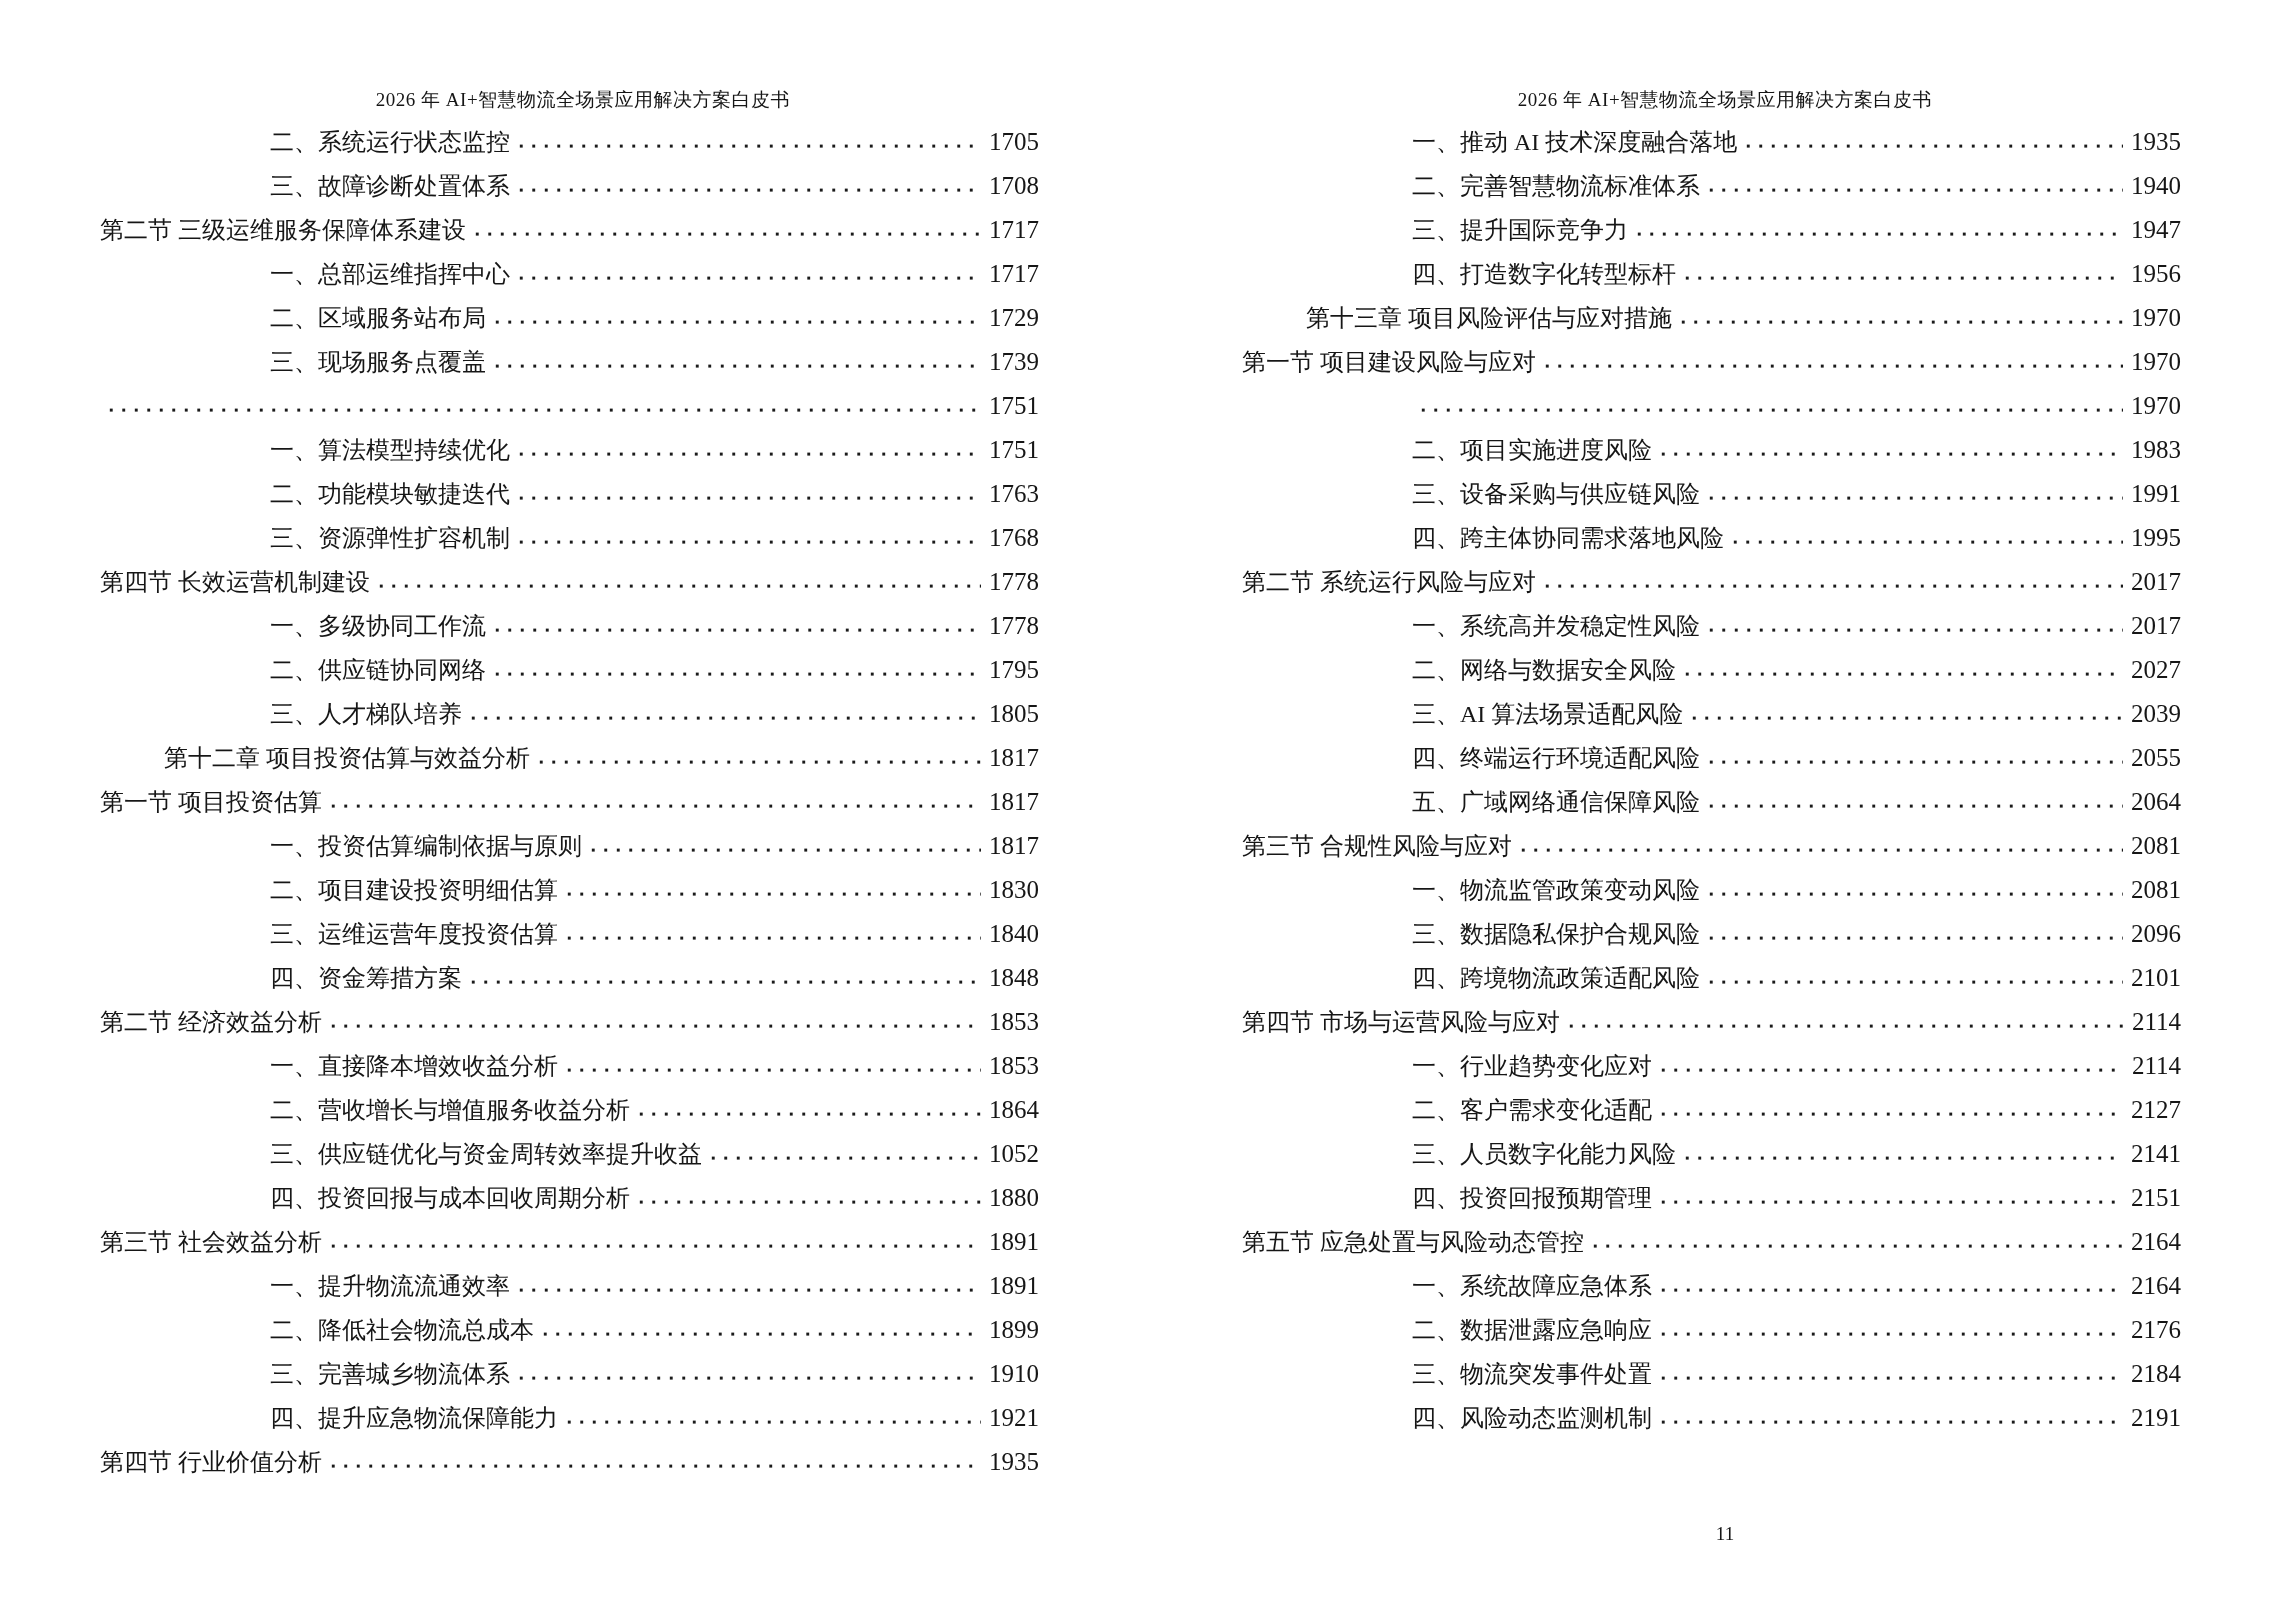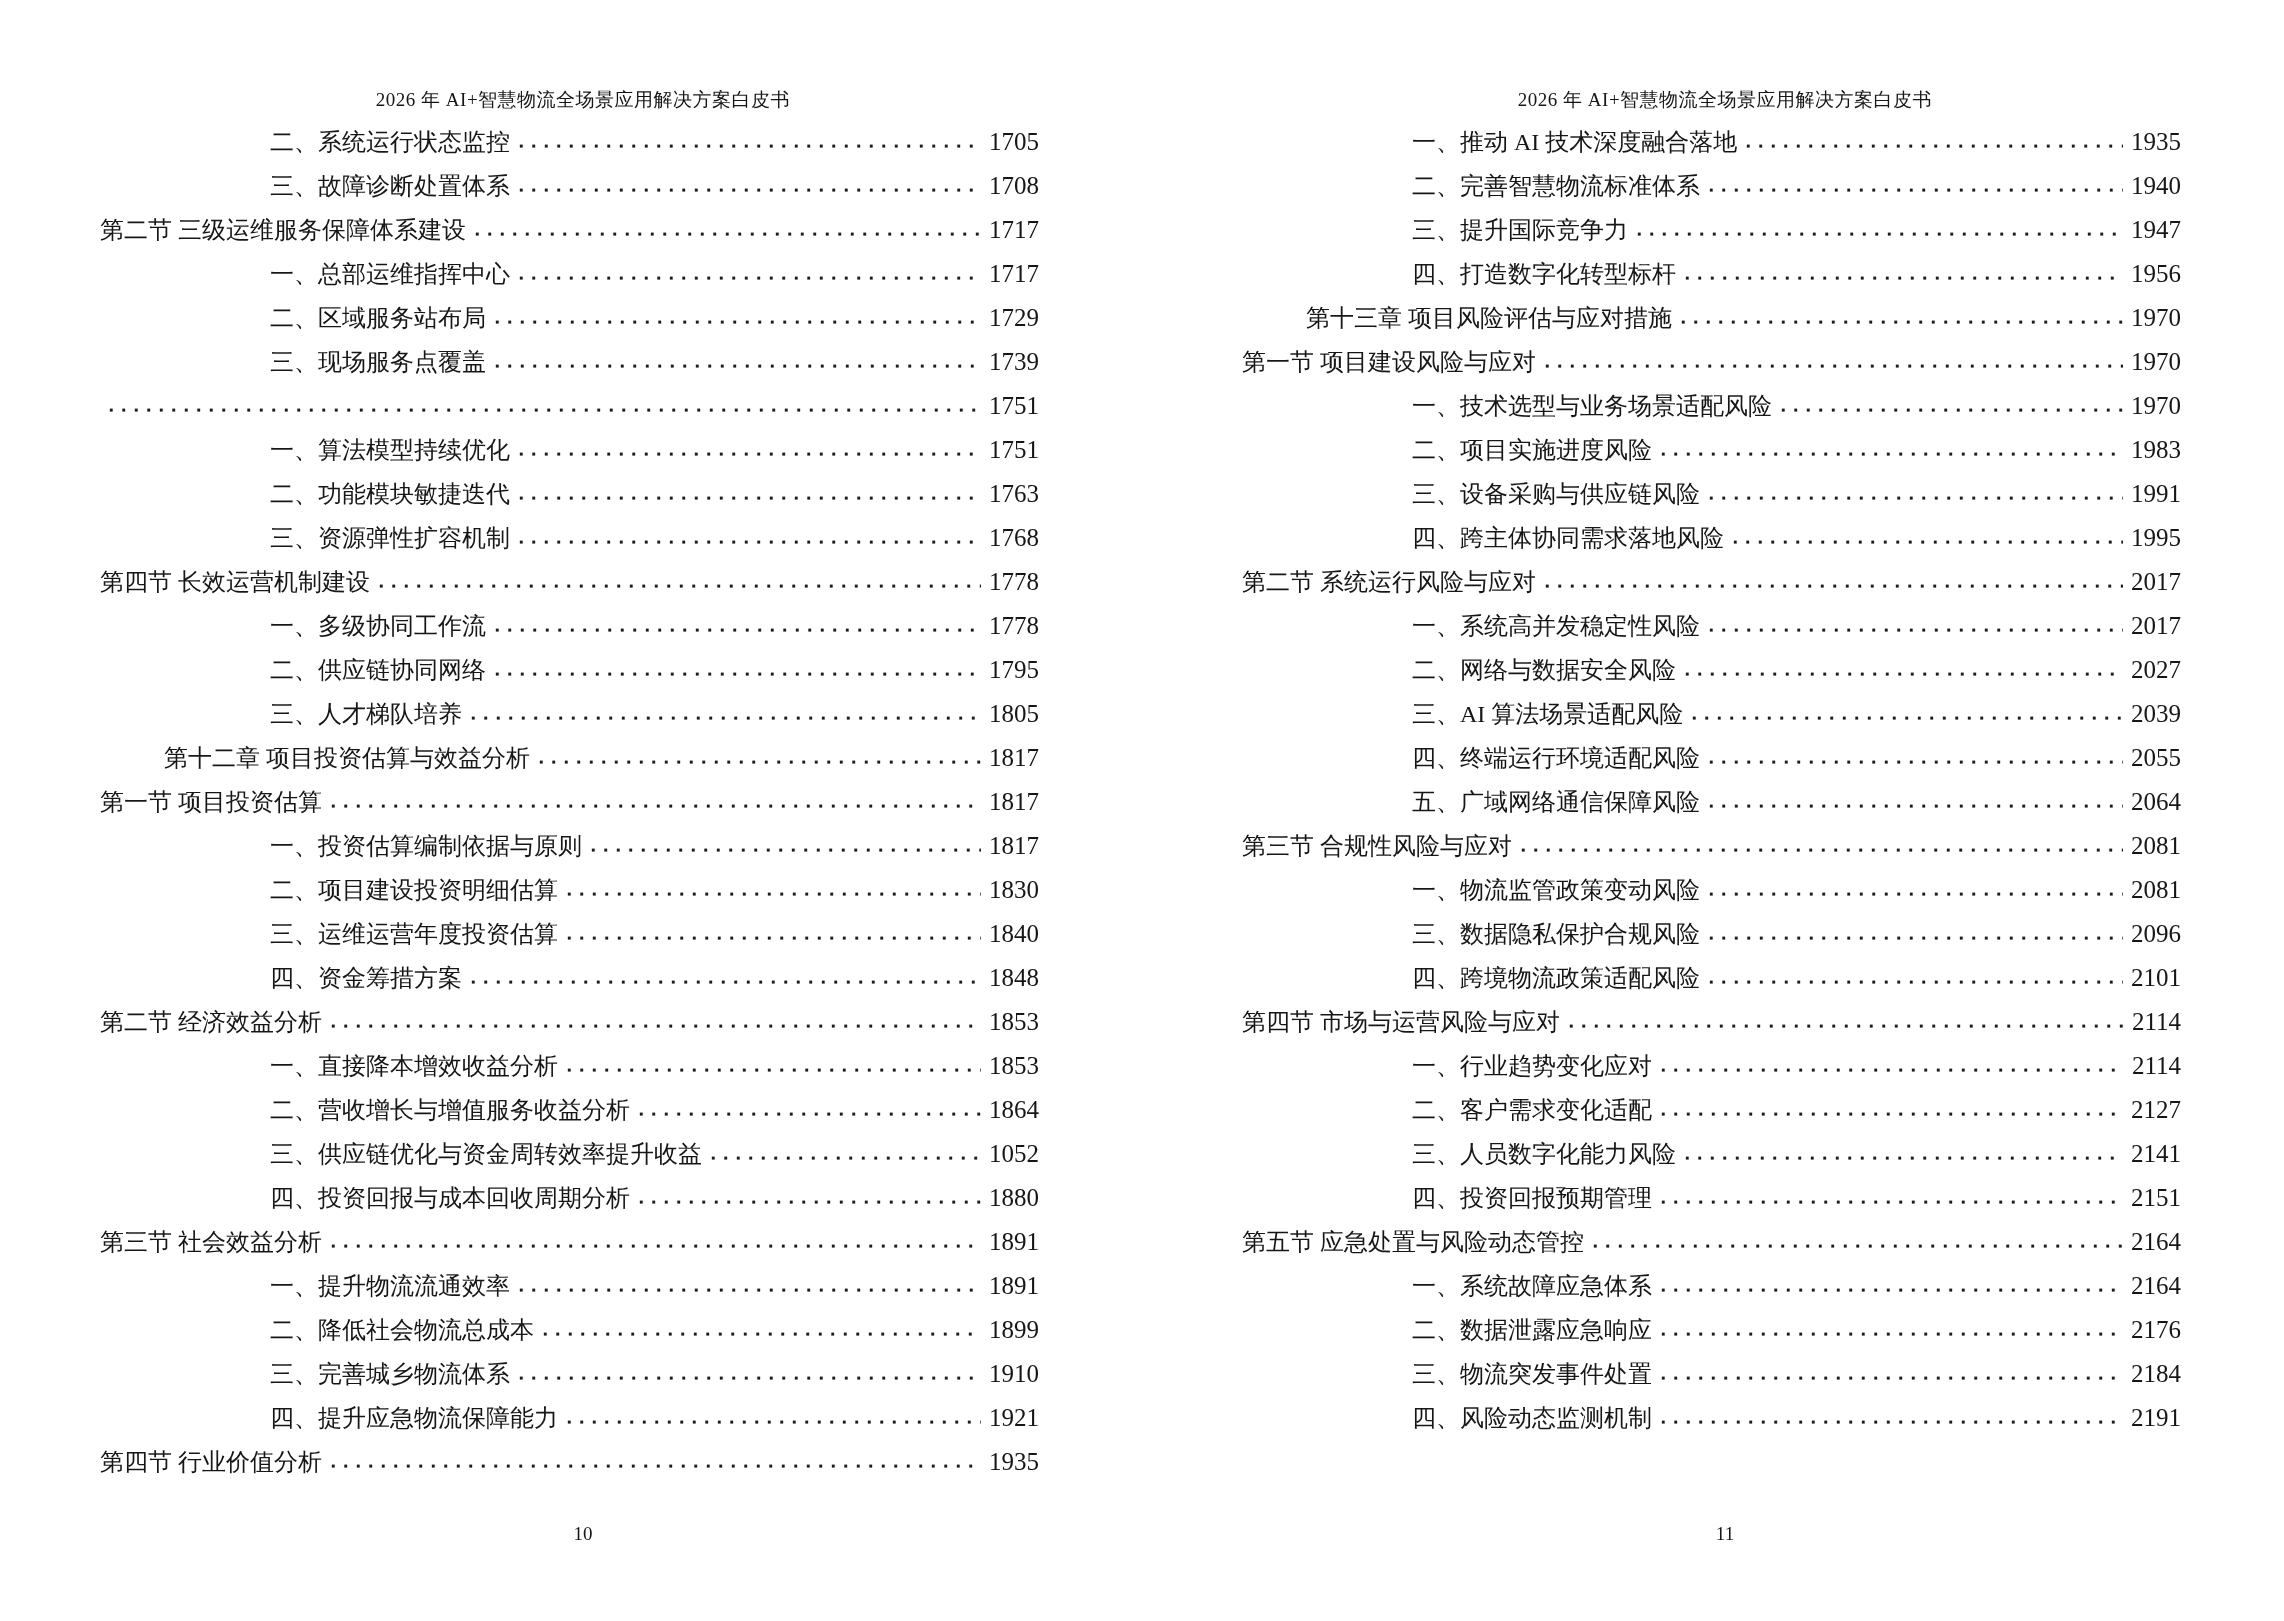--- a/index.html
+++ b/index.html
@@ -237,21 +237,20 @@
     <span class="title">四、提升应急物流保障能力</span>
     <span class="leader"></span>
     <span class="num">1921</span>
   </div>
         <div class="row level-section">
     <span class="title">第四节 行业价值分析</span>
     <span class="leader"></span>
     <span class="num">1935</span>
   </div>
       </div>
-    <div class="page-footer">10</div>
   </section>
 
   <section class="page right">
     <div class="page-header">2026 年 AI+智慧物流全场景应用解决方案白皮书</div>
     <div class="toc">
         <div class="row level-item">
     <span class="title">一、推动 AI 技术深度融合落地</span>
     <span class="leader"></span>
     <span class="num">1935</span>
   </div>
@@ -274,21 +273,20 @@
     <span class="title">第十三章 项目风险评估与应对措施</span>
     <span class="leader"></span>
     <span class="num">1970</span>
   </div>
         <div class="row level-section">
     <span class="title">第一节 项目建设风险与应对</span>
     <span class="leader"></span>
     <span class="num">1970</span>
   </div>
         <div class="row level-item">
-    <span class="title">一、技术选型与业务场景适配风险</span>
     <span class="leader"></span>
     <span class="num">1970</span>
   </div>
         <div class="row level-item">
     <span class="title">二、项目实施进度风险</span>
     <span class="leader"></span>
     <span class="num">1983</span>
   </div>
         <div class="row level-item">
     <span class="title">三、设备采购与供应链风险</span>

